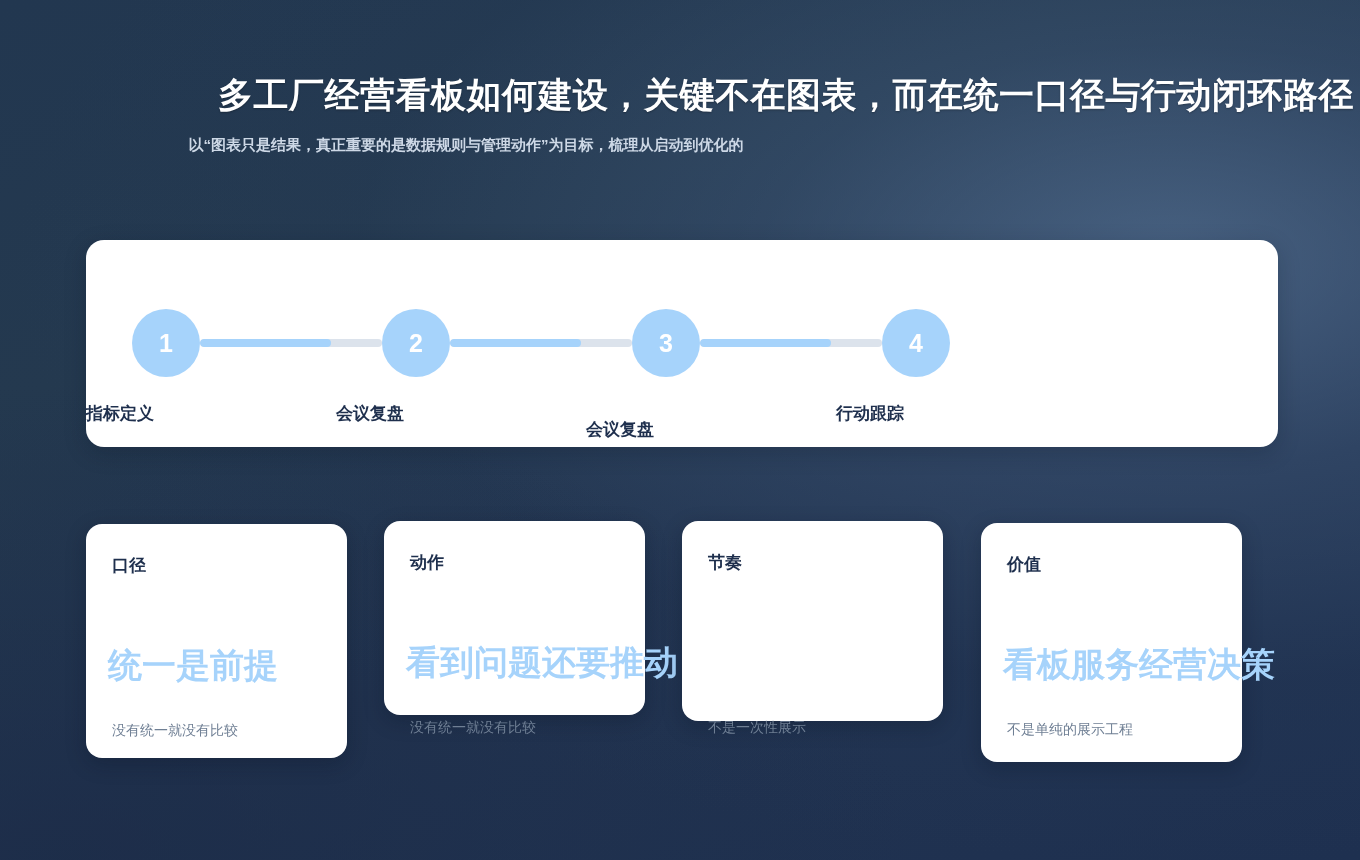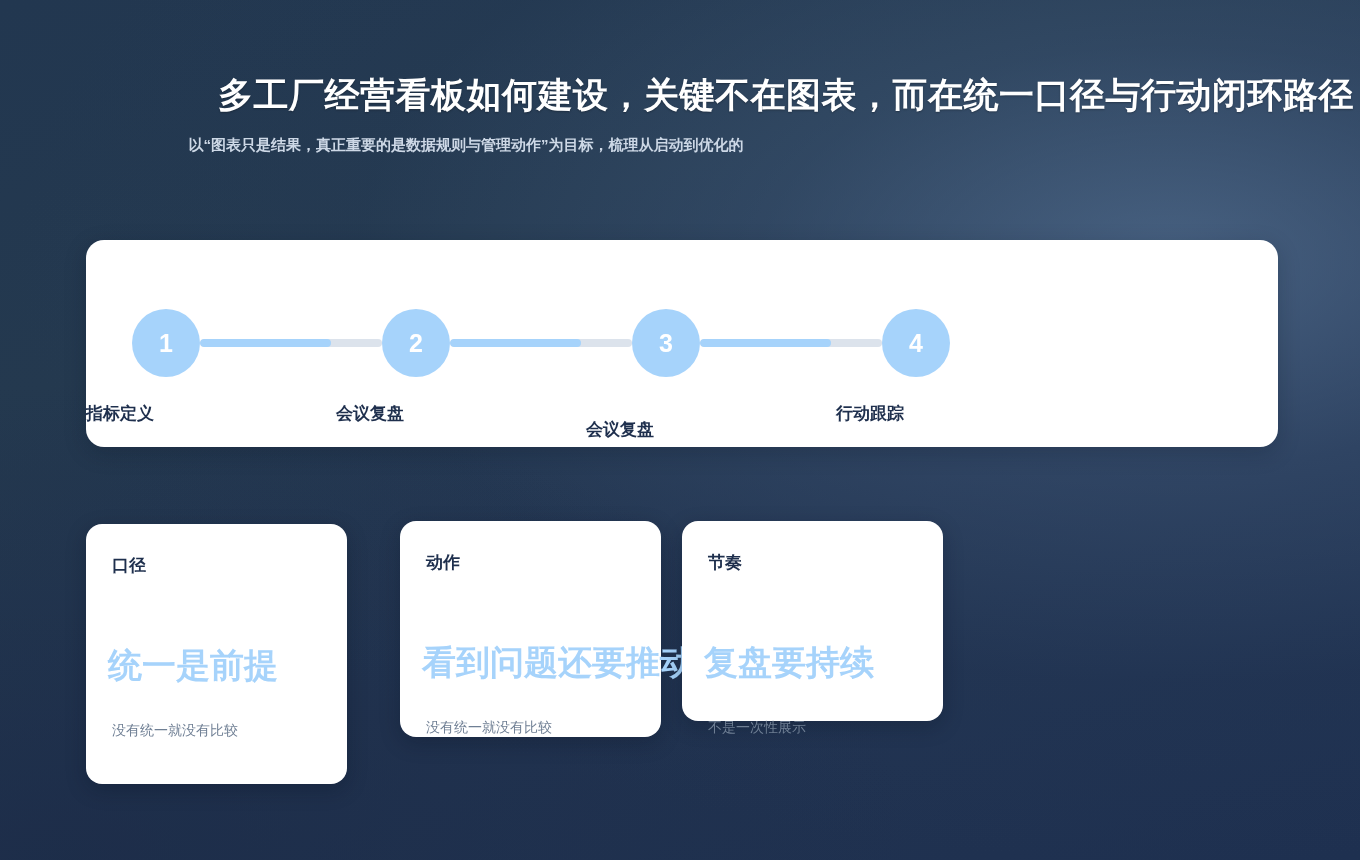--- a/index.html
+++ b/index.html
@@ -216,32 +216,36 @@
         </div>
       </div>
 
       <div class="step-label" style="left:0px;">指标定义</div>
       <div class="step-label" style="left:250px;">会议复盘</div>
       <div class="step-label" style="left:500px;margin-top:16px;">会议复盘</div>
       <div class="step-label" style="left:750px;">行动跟踪</div>
     </div>
   </div>
 
-  <div class="card layer" style="left:86px; top:524px; width:261px; height:260px; z-index:4;">
+  <div class="card layer" style="left:86px; top:524px; width:261px; height:234px; z-index:4;">
     <div class="card-label">口径</div>
     <div class="card-headline">统一是前提</div>
     <div class="card-caption">没有统一就没有比较</div>
   </div>
 
-  <div class="card layer" style="left:400px; top:521px; width:261px; height:216px; z-index:3;">
+  <div class="card layer" style="left:384px; top:521px; width:261px; height:194px; z-index:3;">
     <div class="card-label">动作</div>
     <div class="card-headline">看到问题还要推动</div>
     <div class="card-caption">没有统一就没有比较</div>
   </div>
 
   <div class="card layer" style="left:682px; top:521px; width:261px; height:200px; z-index:5;">
     <div class="card-label">节奏</div>
-    <div class="card-headline">复盘要持续</div>
     <div class="card-caption">不是一次性展示</div>
   </div>
 
+  <div class="card layer" style="left:981px; top:523px; width:261px; height:239px; z-index:4;">
+    <div class="card-label">价值</div>
+    <div class="card-headline">看板服务经营决策</div>
+    <div class="card-caption">不是单纯的展示工程</div>
+  </div>
 
 </div>
 
 </body></html>

